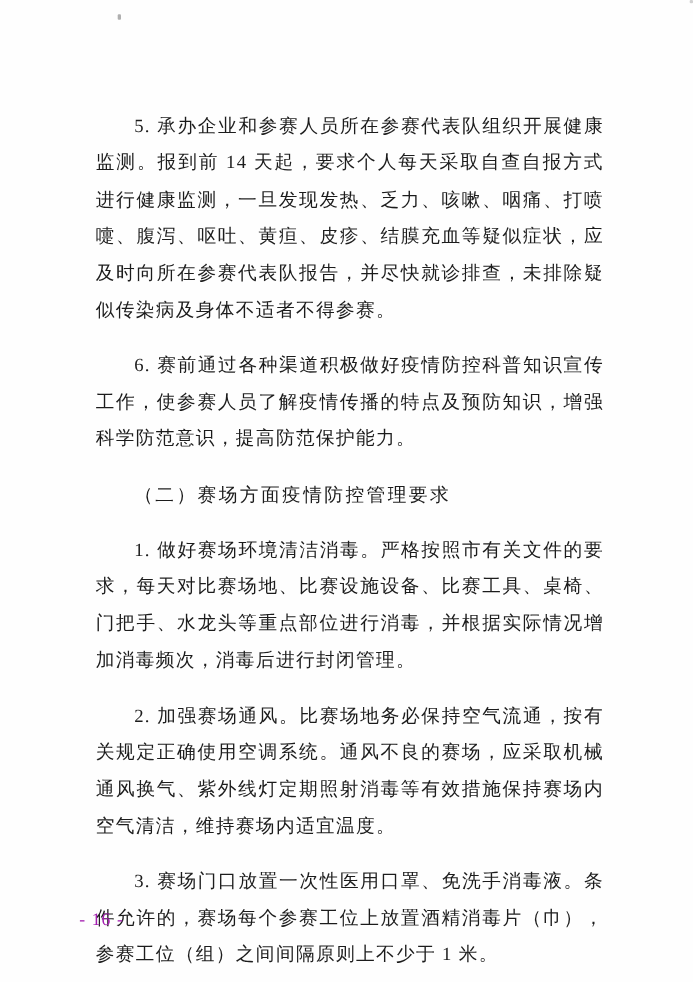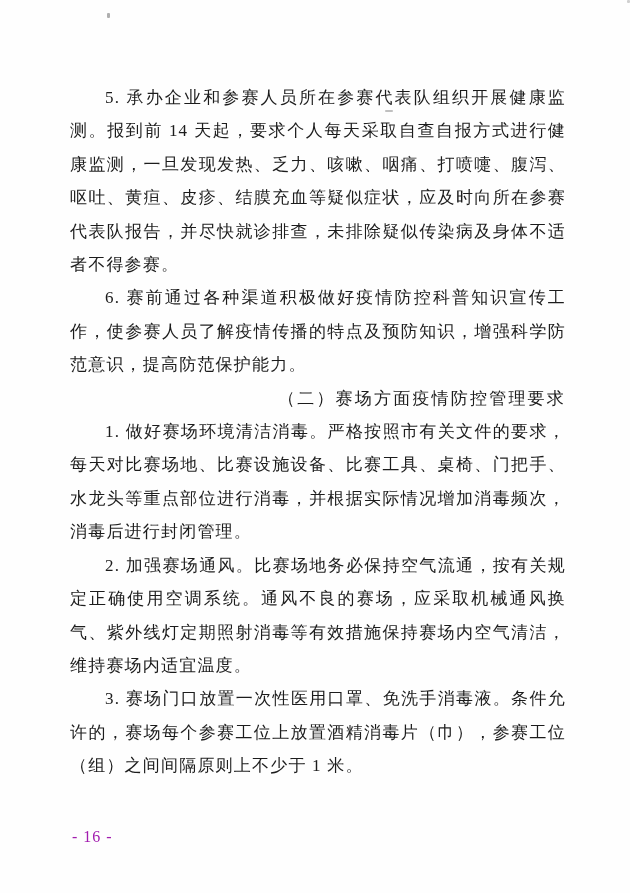--- a/index.html
+++ b/index.html
@@ -16,33 +16,33 @@
     font-family: "Liberation Serif", "DejaVu Serif", serif;
     color: #1c1c1c;
   }
   .content {
     position: absolute;
     left: 70px;
     top: 81px;
     width: 496px;
   }
   .para {
-    margin: 0;
+    margin: 17px;
     font-size: 17px;
     line-height: 33.4px;
     letter-spacing: 1.2px;
     text-align: justify;
     text-justify: inter-character;
     text-indent: 35px;
     word-break: break-all;
     line-break: strict;
   }
   .para.heading {
     letter-spacing: 2.2px;
-    text-align: right;
+    text-align: left;
   }
   .page-number {
     position: absolute;
     left: 72px;
     top: 828px;
     font-size: 16px;
     letter-spacing: 1px;
     color: #a21caf;
   }
   

